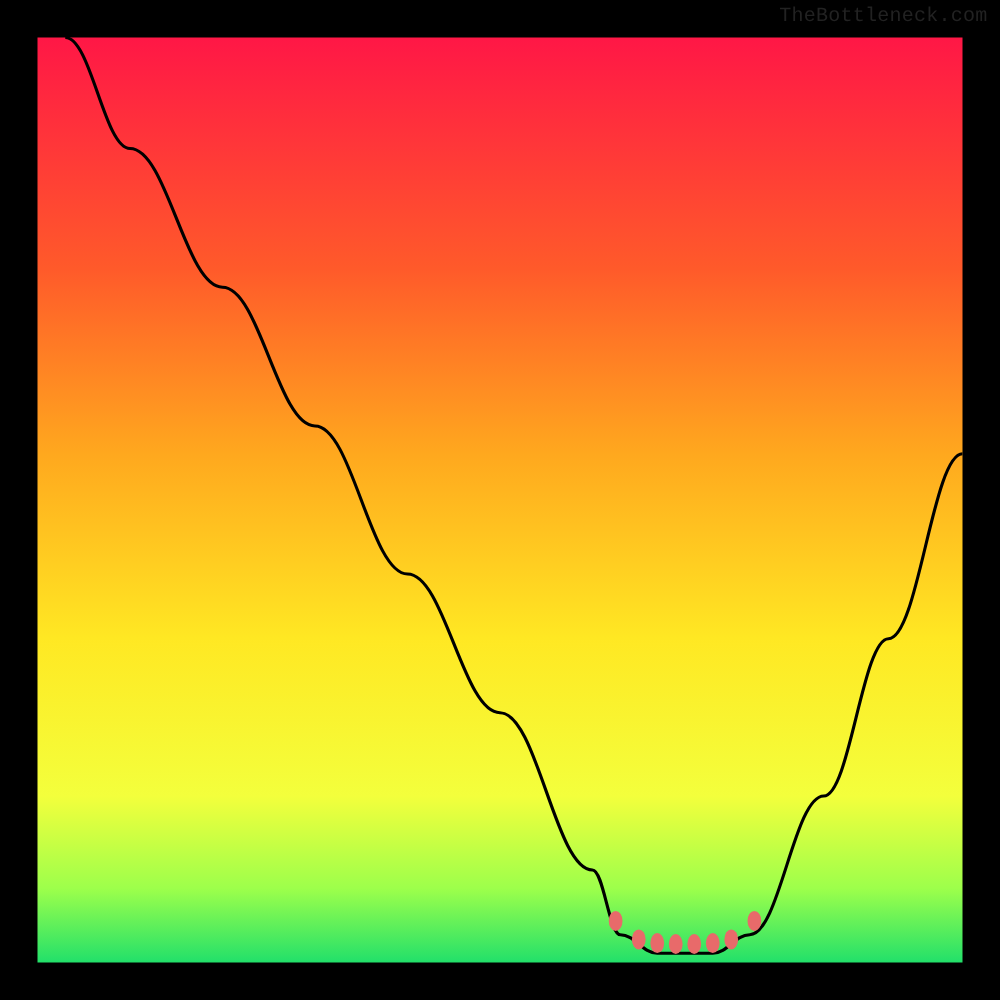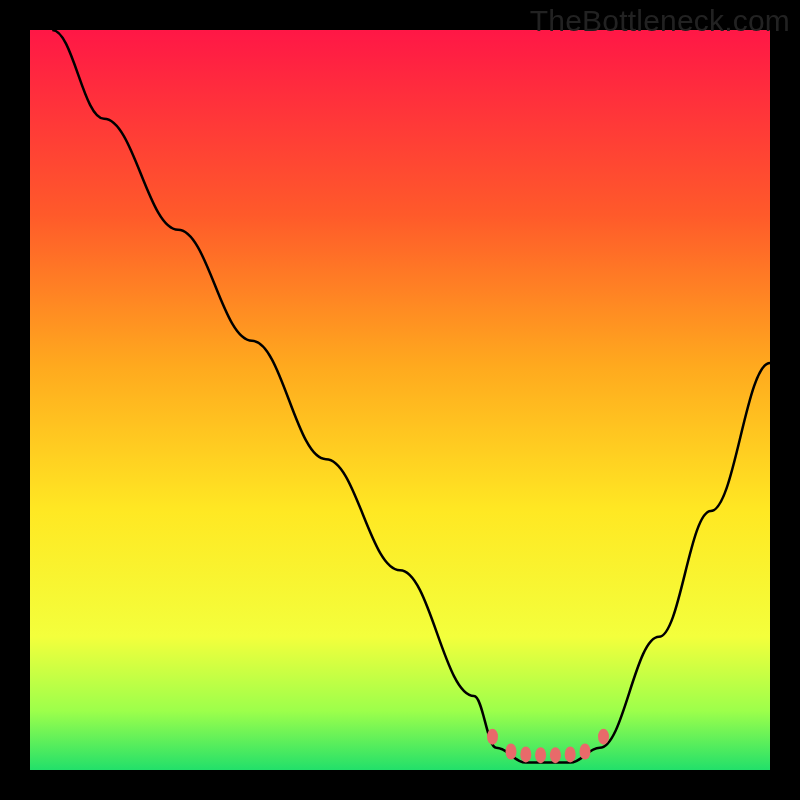--- a/index.html
+++ b/index.html
@@ -9,24 +9,25 @@
     width: 800px;
     height: 800px;
     overflow: hidden;
     font-family: Arial, Helvetica, sans-serif;
   }
   .watermark {
     position: absolute;
     top: 4px;
     right: 10px;
     color: #222;
-    font-size: 30px;
+    font-size: 16px;
     font-weight: 500;
     letter-spacing: 0.2px;
     z-index: 10;
+    font-family: Liberation Mono, monospace;
   }
   svg {
     display: block;
   }
 </style>
 </head>
 <body>
 
 <div class="watermark">TheBottleneck.com</div>
 

